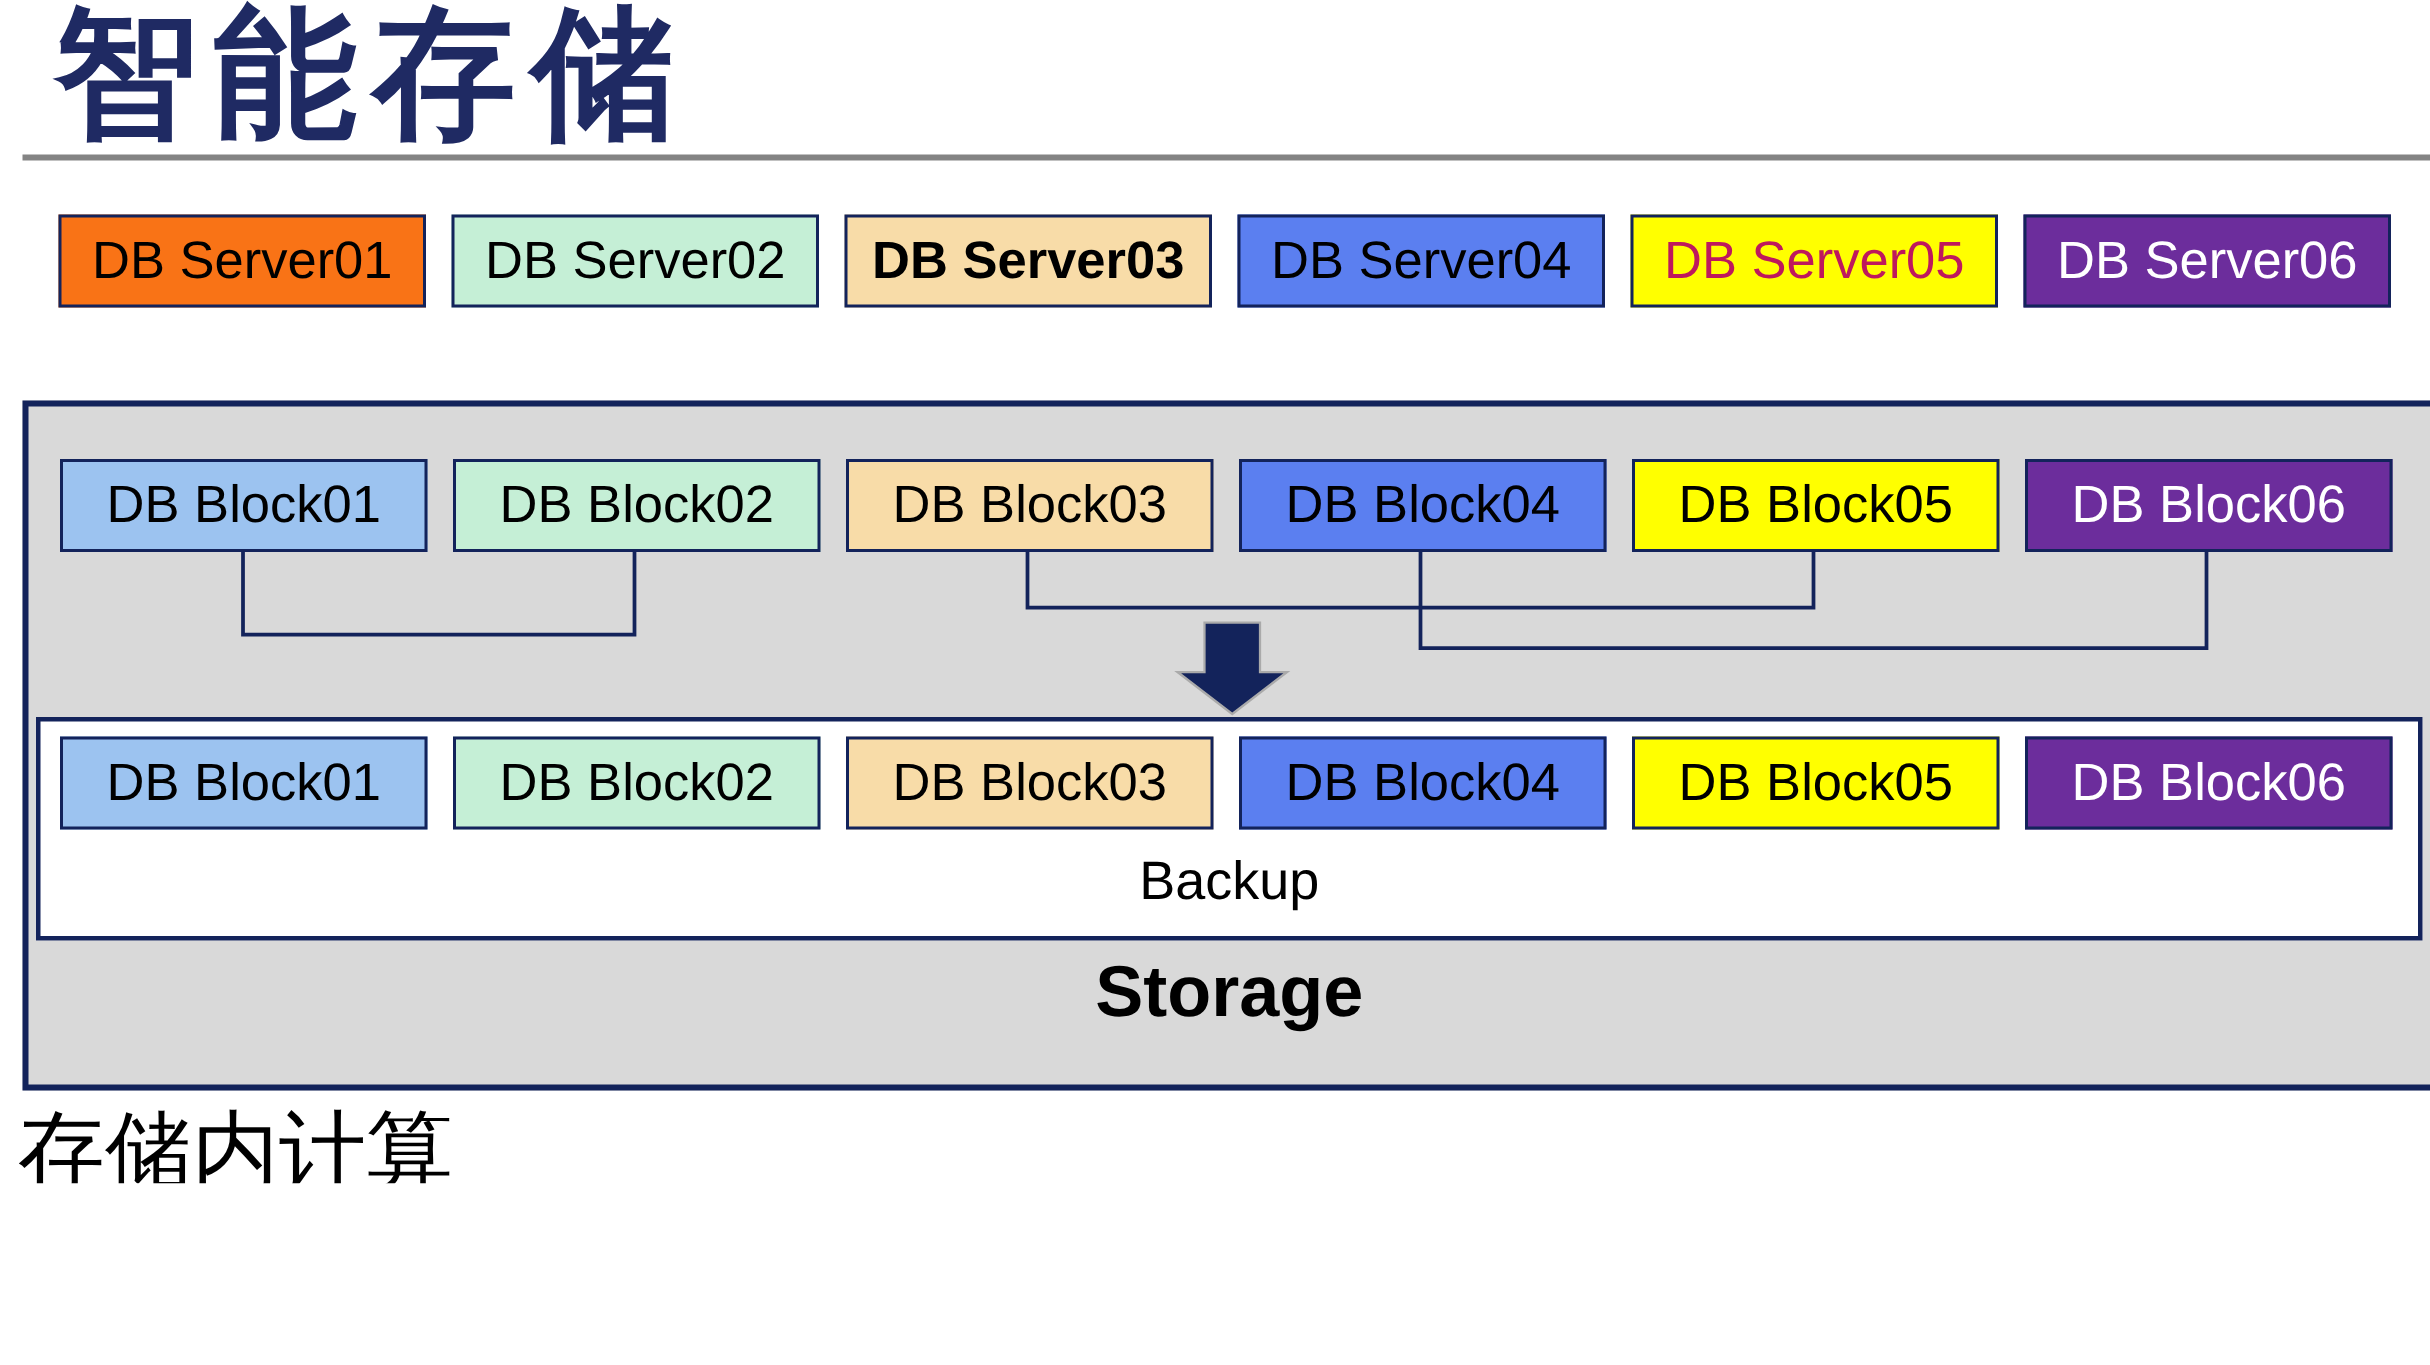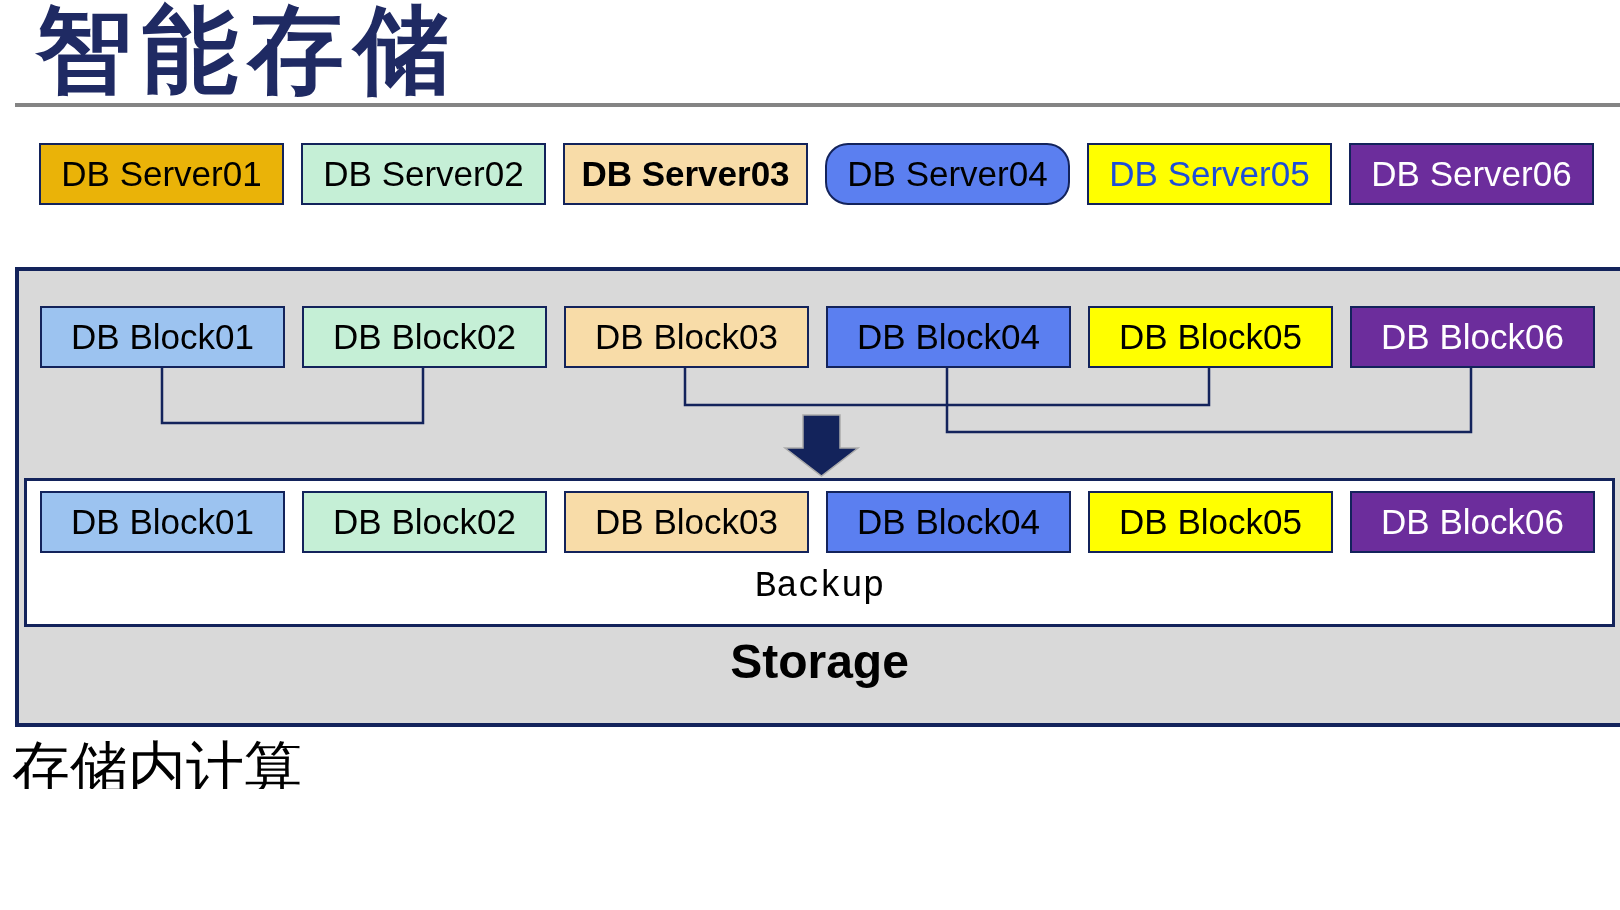--- a/index.html
+++ b/index.html
@@ -25,21 +25,21 @@
   .container {
     position:absolute; left:3px; top:267px; width:1609px; height:460px;
     box-sizing:border-box; border:4px solid #13235B;
   }
   .inner-box {
     position:absolute; left:12px; top:478px; width:1591px; height:149px;
     box-sizing:border-box; border:3px solid #13235B; background:#ffffff;
   }
   .backup-label {
     position:absolute; left:12px; top:566px; width:1591px;
-    text-align:center; font-size:36px; color:#000000;font-family:Liberation Mono, monospace;
+    text-align:center; font-size:36px; color:#000000;
   }
   .storage-label {
     position:absolute; left:3px; top:634px; width:1609px;
     text-align:center; font-size:48px; font-weight:700; color:#000000;
   }
   .svg-overlay { position:absolute; left:0; top:0; width:1620px; height:910px; pointer-events:none; }
   .caption {
     position:absolute; left:0; top:736px; width:1566px;
     font-size:58px; line-height:64px; color:#000000;
   }
@@ -47,25 +47,25 @@
 </style>
 </head>
 <body>
 
 <div class="slide">
 
   <div class="title" style="color: rgb(31, 42, 99);">智能存储</div>
   <div class="rule" style="background-color: rgb(132, 132, 132);"></div>
 
   <div class="row server-row">
-    <div class="box" style="background-color: #eab308; color: rgb(0, 0, 0);">DB Server01</div>
+    <div class="box" style="background-color: #f97316; color: rgb(0, 0, 0);">DB Server01</div>
     <div class="box" style="background-color: rgb(197, 239, 214); color: rgb(0, 0, 0);">DB Server02</div>
     <div class="box" style="background-color: rgb(248, 220, 168); color: rgb(0, 0, 0); font-weight: bold;">DB Server03</div>
-    <div class="box" style="background-color: rgb(91, 127, 240); color: rgb(0, 0, 0); border-radius: 23px;">DB Server04</div>
-    <div class="box" style="background-color: rgb(255, 255, 0); color: #1d4ed8;">DB Server05</div>
+    <div class="box" style="background-color: rgb(91, 127, 240); color: rgb(0, 0, 0);">DB Server04</div>
+    <div class="box" style="background-color: rgb(255, 255, 0); color: #be185d;">DB Server05</div>
     <div class="box" style="background-color: rgb(108, 45, 156); color: rgb(255, 255, 255);">DB Server06</div>
   </div>
 
   <div class="container" style="background-color: rgb(217, 217, 217); border-color: rgb(19, 35, 91);"></div>
 
   <div class="inner-box" style="border-color: rgb(19, 35, 91);"></div>
 
   <div class="row block-row-top">
     <div class="box" style="background-color: rgb(156, 195, 240); color: rgb(0, 0, 0);">DB Block01</div>
     <div class="box" style="background-color: rgb(197, 239, 214); color: rgb(0, 0, 0);">DB Block02</div>

